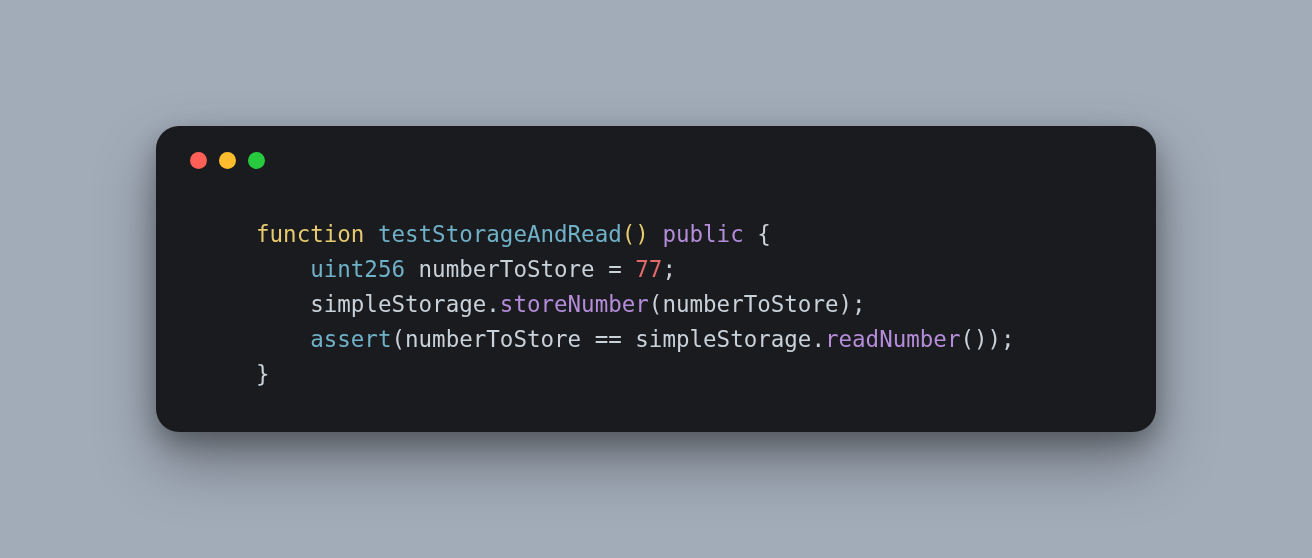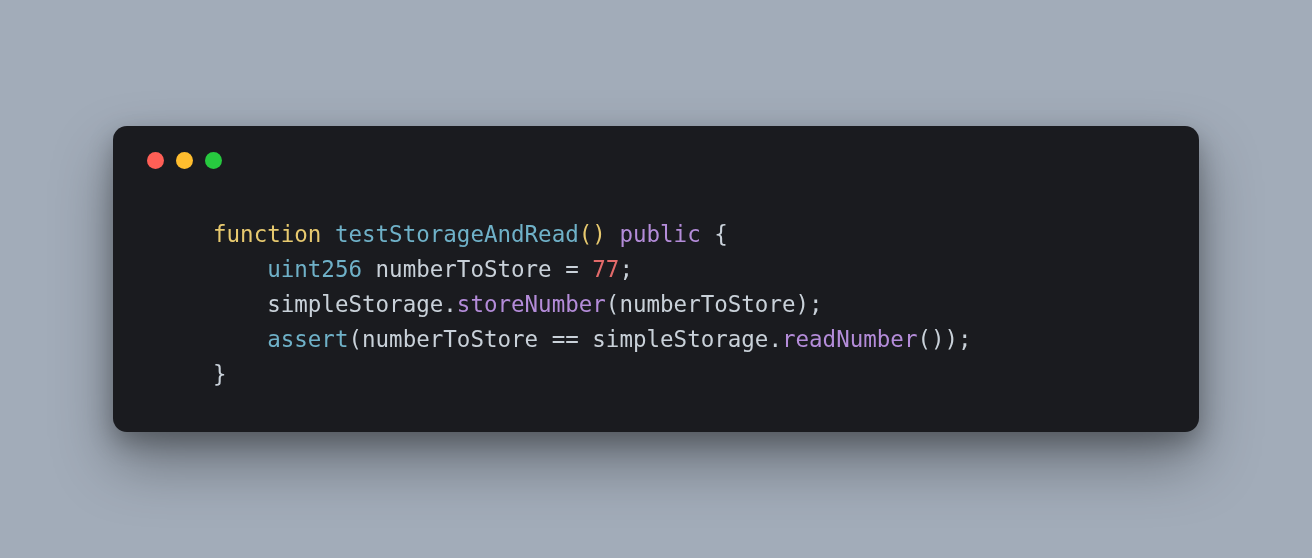--- a/index.html
+++ b/index.html
@@ -6,23 +6,23 @@
   body {
     width: 1312px;
     height: 558px;
     background: #a2acb9;
     display: flex;
     align-items: center;
     justify-content: center;
     font-family: ui-monospace, "SF Mono", Menlo, Monaco, Consolas, monospace;
   }
   .window {
-    width: 1086px;
+    width: 1000px;
     background: #1a1b1f;
-    border-radius: 14px;
+    border-radius: 23px;
     box-shadow: 0 30px 60px rgba(0,0,0,0.35), 0 10px 25px rgba(0,0,0,0.25);
     padding: 26px 30px 40px 30px;
   }
   .traffic-lights {
     display: flex;
     gap: 12px;
     margin-bottom: 48px;
     margin-left: 4px;
   }
   .dot {

